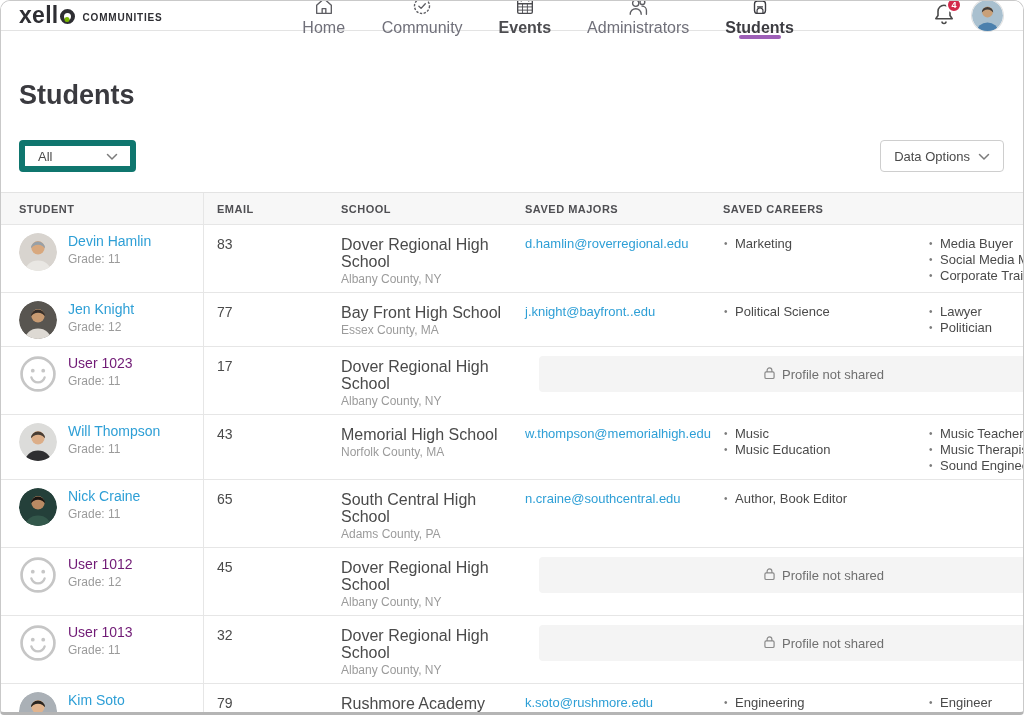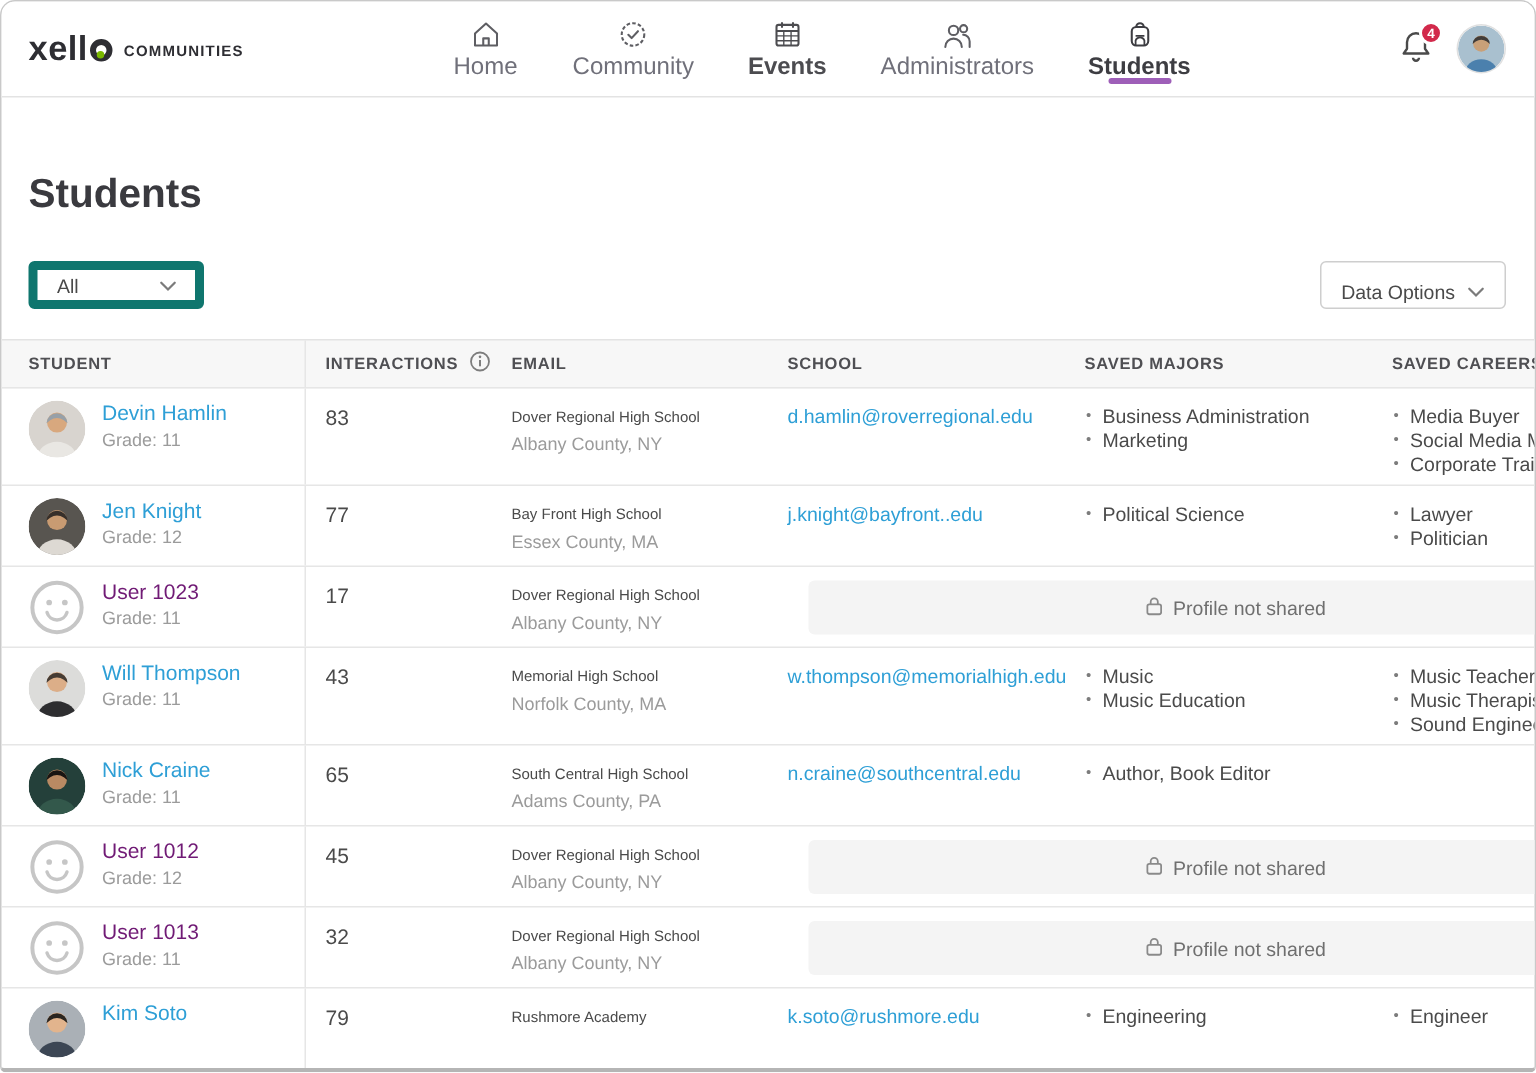--- a/index.html
+++ b/index.html
@@ -3,57 +3,57 @@
 <meta charset="utf-8">
 <style>
   * { box-sizing: border-box; margin: 0; padding: 0; }
   body { background:#fff; font-family:"Liberation Sans", sans-serif; }
   .screen{
     position:relative; width:1024px; height:715px; background:#fff;
     border:1px solid #c9c9c9; border-bottom:3px solid #b5b5b5;
     border-radius:10px 10px 4px 4px; overflow:hidden;
   }
   
-  .topbar{ height:64px; display:flex; align-items:center; border-bottom:1px solid #e3e3e3; padding:0 20px 0 18px; background:#fff; }
+  .topbar{ height:30px; display:flex; align-items:center; border-bottom:1px solid #e3e3e3; padding:0 20px 0 18px; background:#fff; }
   .brand{ display:flex; align-items:center; cursor:pointer; }
   .brand-word{ font-size:23px; font-weight:800; color:#2e2e33; letter-spacing:0.3px; line-height:1; }
   .brand-o{ display:inline-block; width:15px; height:15px; border:4.5px solid #2e2e33; border-radius:50%; position:relative; margin-left:1px; top:1px;}
   .brand-o i{ position:absolute; left:50%; bottom:-2px; transform:translateX(-50%); width:5px; height:5px; border-radius:50%; background:#7ab800; }
   .brand-suffix{ font-size:10px; font-weight:700; letter-spacing:0.8px; color:#2e2e33; margin-left:8px; padding-top:4px; }
   .nav{ flex:1; display:flex; justify-content:center; gap:36px; height:46px; }
   .nav-item{ position:relative; display:flex; flex-direction:column; align-items:center; justify-content:center; gap:2px; font-size:16px; color:#70707a; cursor:pointer; min-width:44px; }
   .nav-item svg{ display:block; }
   .nav-item.emph{ color:#4c4c50; font-weight:bold; }
   .nav-item.active{ color:#3d3d42; font-weight:bold; }
   .nav-item.active::after{ content:""; position:absolute; bottom:0; left:50%; transform:translateX(-50%); width:42px; height:4px; border-radius:2px; background:var(--purple); }
   .top-right{ display:flex; align-items:center; gap:17px; }
   .bell{ position:relative; cursor:pointer; }
   .bell-badge{ position:absolute; top:-5px; right:-7px; min-width:16px; height:16px; border-radius:50%; background:var(--red); color:#fff; font-size:9px; font-weight:bold; display:flex; align-items:center; justify-content:center; border:2px solid #fff; }
   .user-avatar{ width:31px; height:31px; border-radius:50%; overflow:hidden; cursor:pointer; box-shadow:0 0 0 1px #e0e0e0; }
   
   .page-title{ margin:49px 0 0 18px; font-size:27px; font-weight:bold; color:#3a3a3f; }
   .toolbar{ display:flex; justify-content:space-between; align-items:center; margin:29px 19px 20px 18px; }
   .select{ width:117px; height:32px; border:6px solid #0f766e; border-radius:4px; background:#fff; display:flex; align-items:center; justify-content:space-between; padding:0 12px 0 13px; font-size:13px; color:#4a4a4a; cursor:pointer; }
-  .btn{ height:32px; border:1px solid #cecece; border-radius:4px; background:#fff; display:flex; align-items:flex-start; gap:8px; padding:12px 13px; font-size:13px; color:#4a4a4a; cursor:pointer; }
+  .btn{ height:32px; border:1px solid #cecece; border-radius:4px; background:#fff; display:flex; align-items:center; gap:8px; padding:12px 13px; font-size:13px; color:#4a4a4a; cursor:pointer; }
   
   .tviewport{ width:1024px; overflow:hidden; }
   .table{ width:1120px; }
   .trow{ display:grid; grid-template-columns:203px 124px 184px 198px 205px 206px; border-bottom:1px solid #e6e6e6; min-height:54px; }
   .trow.thead{ background:#f7f7f7; border-top:1px solid #e3e3e3; min-height:33px; }
   .th{ font-size:11px; font-weight:bold; color:#4f4f53; letter-spacing:0.5px; display:flex; align-items:center; gap:7px; padding-left:13px; }
   .th.col-student{ padding-left:18px; }
   .col-student{ border-right:1px solid #e6e6e6; }
   .cell{ padding:11px 8px 5px 13px; font-size:13px; color:#4a4a4a; }
   .cell.col-student{ display:flex; gap:11px; padding:8px 8px 5px 18px; }
   .avatar{ width:38px; height:38px; border-radius:50%; overflow:hidden; flex-shrink:0; }
   .sname{ font-size:14px; line-height:17px; margin-top:0; color:var(--blue); cursor:pointer; }
   .sname.anon{ color:#701a75; cursor:default; }
   .grade{ font-size:12px; line-height:15px; color:#9b9b9b; margin-top:2px; }
   .num{ font-size:14px; }
-  .school-name{ font-size:10px; line-height:17px; color:#4a4a4a; }
+  .school-name{ font-size:16px; line-height:17px; color:#4a4a4a; }
   .school-loc{ font-size:12px; line-height:15px; color:#9b9b9b; margin-top:2px; }
   .email{ color:var(--blue); cursor:pointer; white-space:nowrap; }
   .blist{ list-style:none; }
   .blist li{ position:relative; padding-left:12px; line-height:16px; font-size:13px; color:#4a4a4a; white-space:nowrap; }
   .blist li::before{ content:"•"; position:absolute; left:1px; top:0; font-size:10px; color:#7c7c7c; }
   .ns-wrap{ grid-column:4 / 7; padding:9px 12px 0 27px; }
   .ns{ height:36px; background:#f4f4f4; border-radius:4px; display:flex; align-items:center; justify-content:center; gap:7px; font-size:13px; color:#6f6f6f; }
   :root{ --purple:#9e5fb8; --blue:#2e9fd6; --red:#d2294b; }
 </style>
 </head>
@@ -162,30 +162,20 @@
             <path d="M1.5 1.5 L6 6 L10.5 1.5"></path>
           </svg>
       </span>
     </div>
   </div>
 
   <div class="tviewport">
     <div class="table">
       <div class="trow thead">
         <div class="th col-student">STUDENT</div>
-        <div class="th">
-          <span>INTERACTIONS</span>
-          <span>
-            <svg width="14" height="14" viewBox="0 0 14 14" fill="none">
-                <circle cx="7" cy="7" r="6" stroke="#7d7d7d" stroke-width="1.2"></circle>
-                <rect x="6.35" y="6" width="1.3" height="4.2" fill="#7d7d7d"></rect>
-                <circle cx="7" cy="3.9" r="0.85" fill="#7d7d7d"></circle>
-              </svg>
-          </span>
-        </div>
         <div class="th">EMAIL</div>
         <div class="th">SCHOOL</div>
         <div class="th">SAVED MAJORS</div>
         <div class="th">SAVED CAREERS</div>
       </div>
       <div id="tbody">
           <div class="trow">
     <div class="cell col-student">
       <div class="avatar"><svg viewBox="0 0 40 40" width="38" height="38">
                   <circle cx="20" cy="20" r="20" fill="#d8d4cf"></circle>
@@ -201,21 +191,20 @@
     <div class="cell num">83</div>
     <div class="cell">
       <div class="school-name">Dover Regional High School</div>
       <div class="school-loc">Albany County, NY</div>
     </div>
     <div class="cell">
       <span class="email">d.hamlin@roverregional.edu</span>
     </div>
     <div class="cell">
               <ul class="blist">
-                <li>Business Administration</li>
                 <li>Marketing</li>
               </ul>
             </div>
     <div class="cell">
               <ul class="blist">
                 <li>Media Buyer</li>
                 <li>Social Media Manager</li>
                 <li>Corporate Trainer</li>
               </ul>
             </div>

